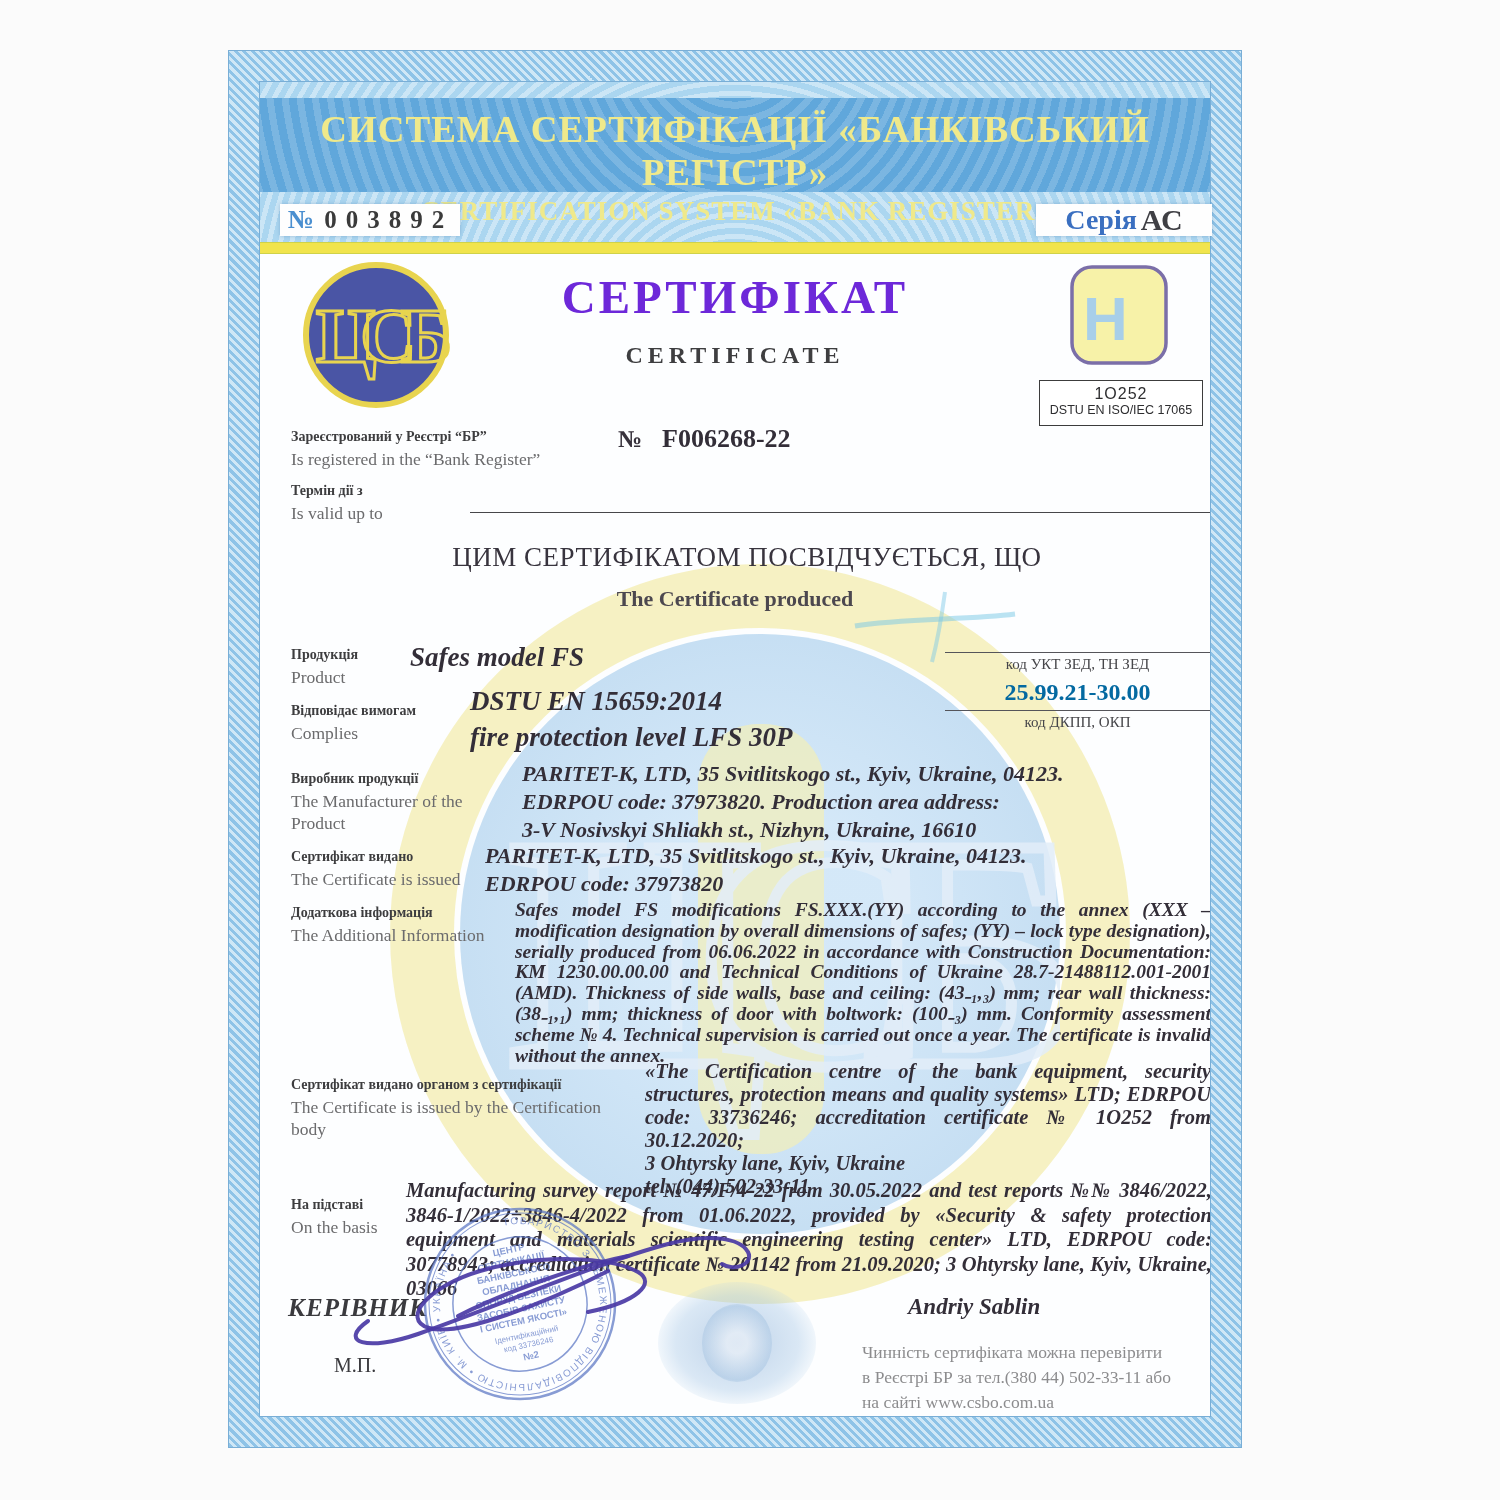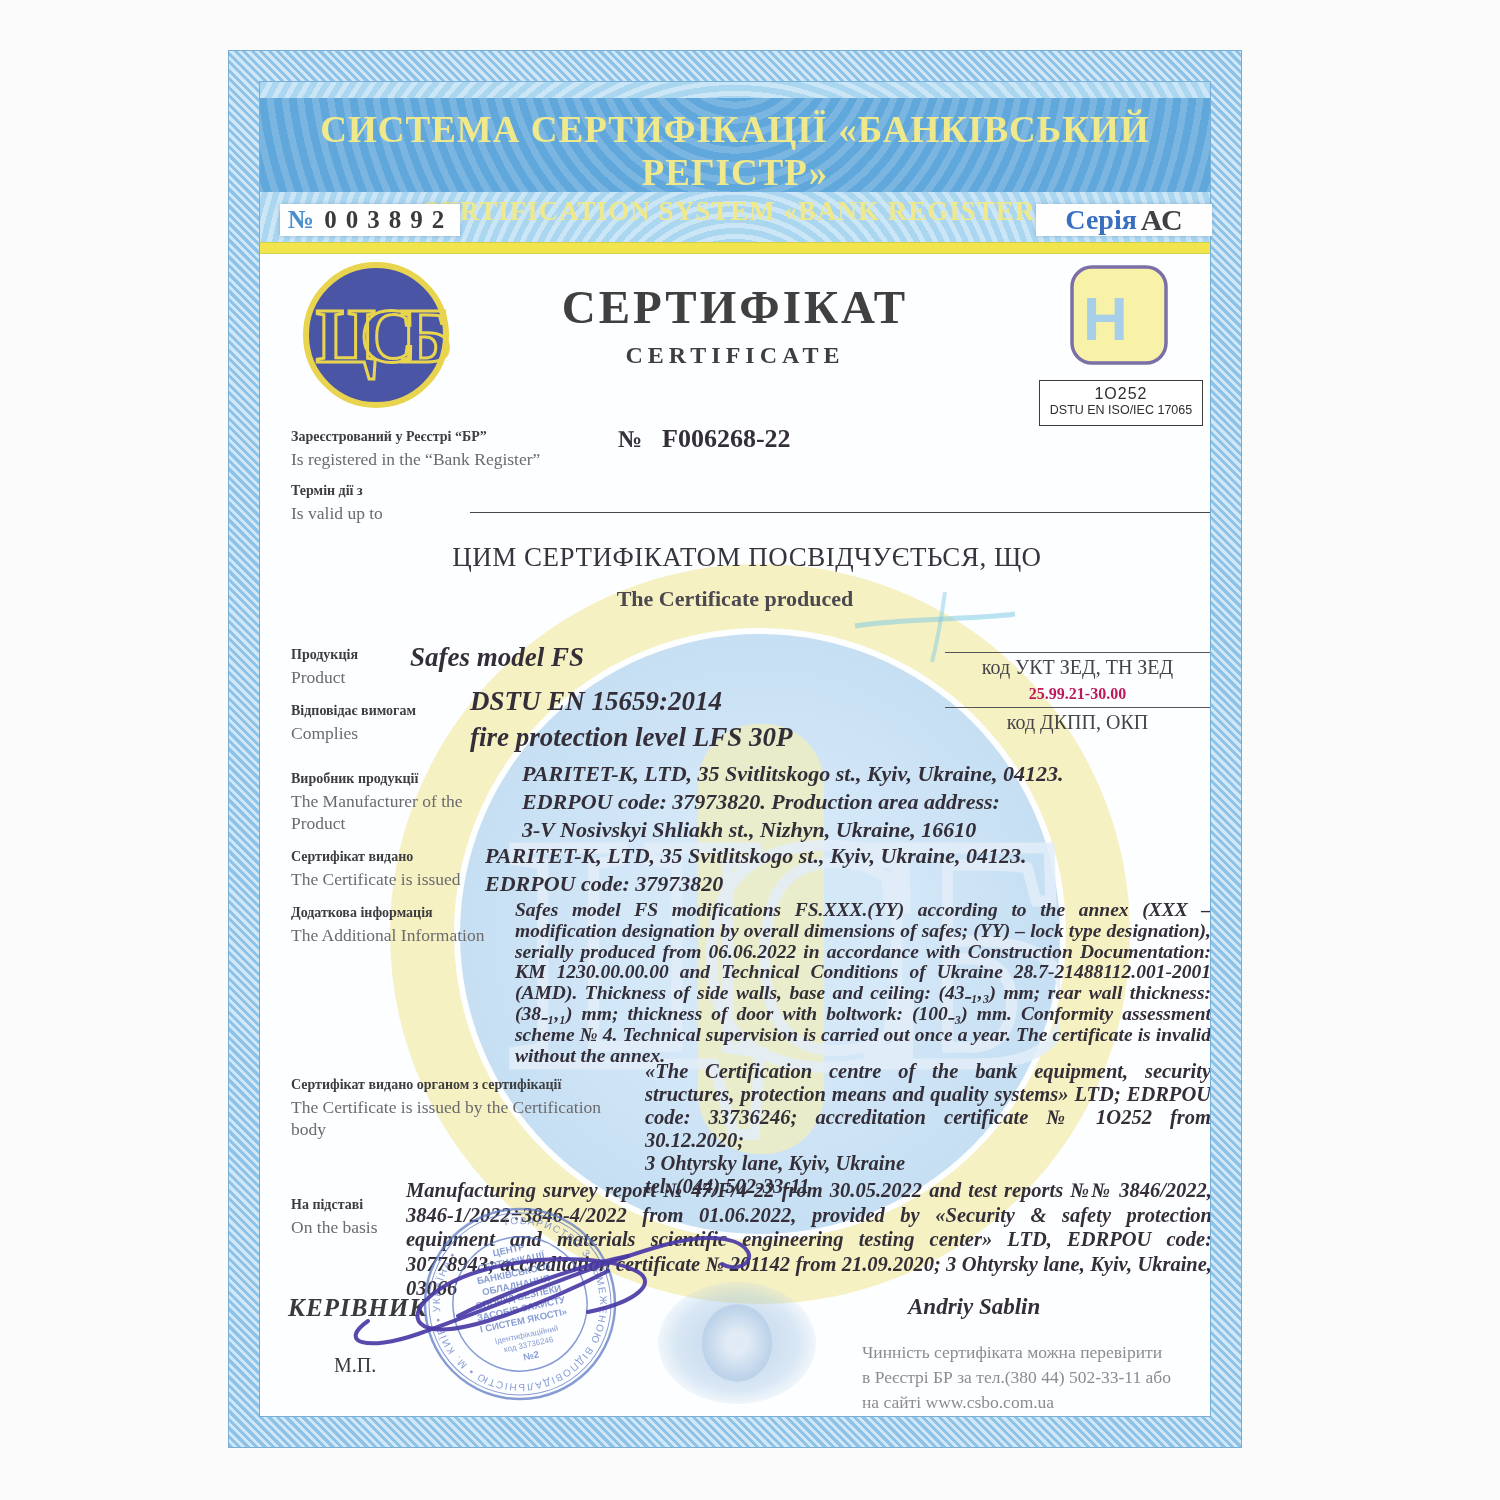--- a/index.html
+++ b/index.html
@@ -69,32 +69,32 @@
   .center{left:0;right:0;text-align:center;}
   .logo-circle{left:41px;top:6px;width:150px;height:150px;}
   .na-mark{left:809px;top:10px;width:100px;height:102px;}
   .accred-box{
     left:779px;top:126px;width:164px;height:46px;background:#fff;
     border:1px solid #3c3c3c;text-align:center;box-sizing:border-box;
     font-family:"Liberation Sans",sans-serif;color:#2e2e30;
   }
   .accred-box .c1{font-size:16px;margin-top:4px;letter-spacing:1px;}
   .accred-box .c2{font-size:12.5px;letter-spacing:0px;}
-  .title-uk{top:26px;font-size:47px;font-weight:bold;letter-spacing:3px;color:#404040;}
+  .title-uk{top:16px;font-size:47px;font-weight:bold;letter-spacing:3px;color:#6d28d9;}
   .title-en{top:88px;font-size:24px;font-weight:bold;letter-spacing:5px;color:#3e3e40;}
   .rule{position:absolute;height:0;border-top:2px solid #47474a;z-index:2;}
   .reg-no-sign{left:358px;top:172px;font-size:24px;font-weight:bold;color:#37323c;}
   .reg-number{left:402px;top:170px;font-size:26px;}
   .dates{top:222px;font-size:25px;letter-spacing:.5px;font-weight:bold;color:#2f2b35;}
   .confirm-uk{top:288px;font-size:27px;font-weight:normal;color:#38343e;letter-spacing:.5px;padding-left:24px;}
   .confirm-en{top:332px;font-size:22px;font-weight:bold;color:#4c484f;}
   .codes{left:685px;width:265px;top:398px;text-align:center;z-index:2;position:absolute;}
   .codes .l{border-top:1.5px solid #55555a;}
-  .codes .klabel{font-size:20px;color:#46464a;margin-top:3px;}
-  .codes .kval{font-size:16px;font-weight:bold;color:#be185d;margin:6px 0 4px;}
+  .codes .klabel{font-size:15px;color:#46464a;margin-top:3px;}
+  .codes .kval{font-size:24px;font-weight:bold;color:#0369a1;margin:6px 0 4px;}
   .para{ text-align:justify; }
   .sig-ink{stroke:#4a3aa5;stroke-width:4;fill:none;stroke-linecap:round;opacity:.92;}
   .kerivnyk{left:28px;top:1040px;font-size:25px;font-weight:bold;font-style:italic;color:#3a3a3e;letter-spacing:1px;}
   .mp{left:74px;top:1100px;font-size:20px;color:#3a3a3e;}
   .sablin{left:648px;top:1040px;font-size:23px;}
   .verify{left:602px;top:1086px;font-size:17.5px;line-height:25px;color:#8c8c8e;}
   .hologram{
     left:398px;top:1028px;width:158px;height:122px;border-radius:50%;
     background:radial-gradient(ellipse at 50% 50%,rgba(140,175,215,.55) 0%,rgba(160,195,228,.38) 55%,rgba(180,210,235,.15) 72%,transparent 80%);
   }

